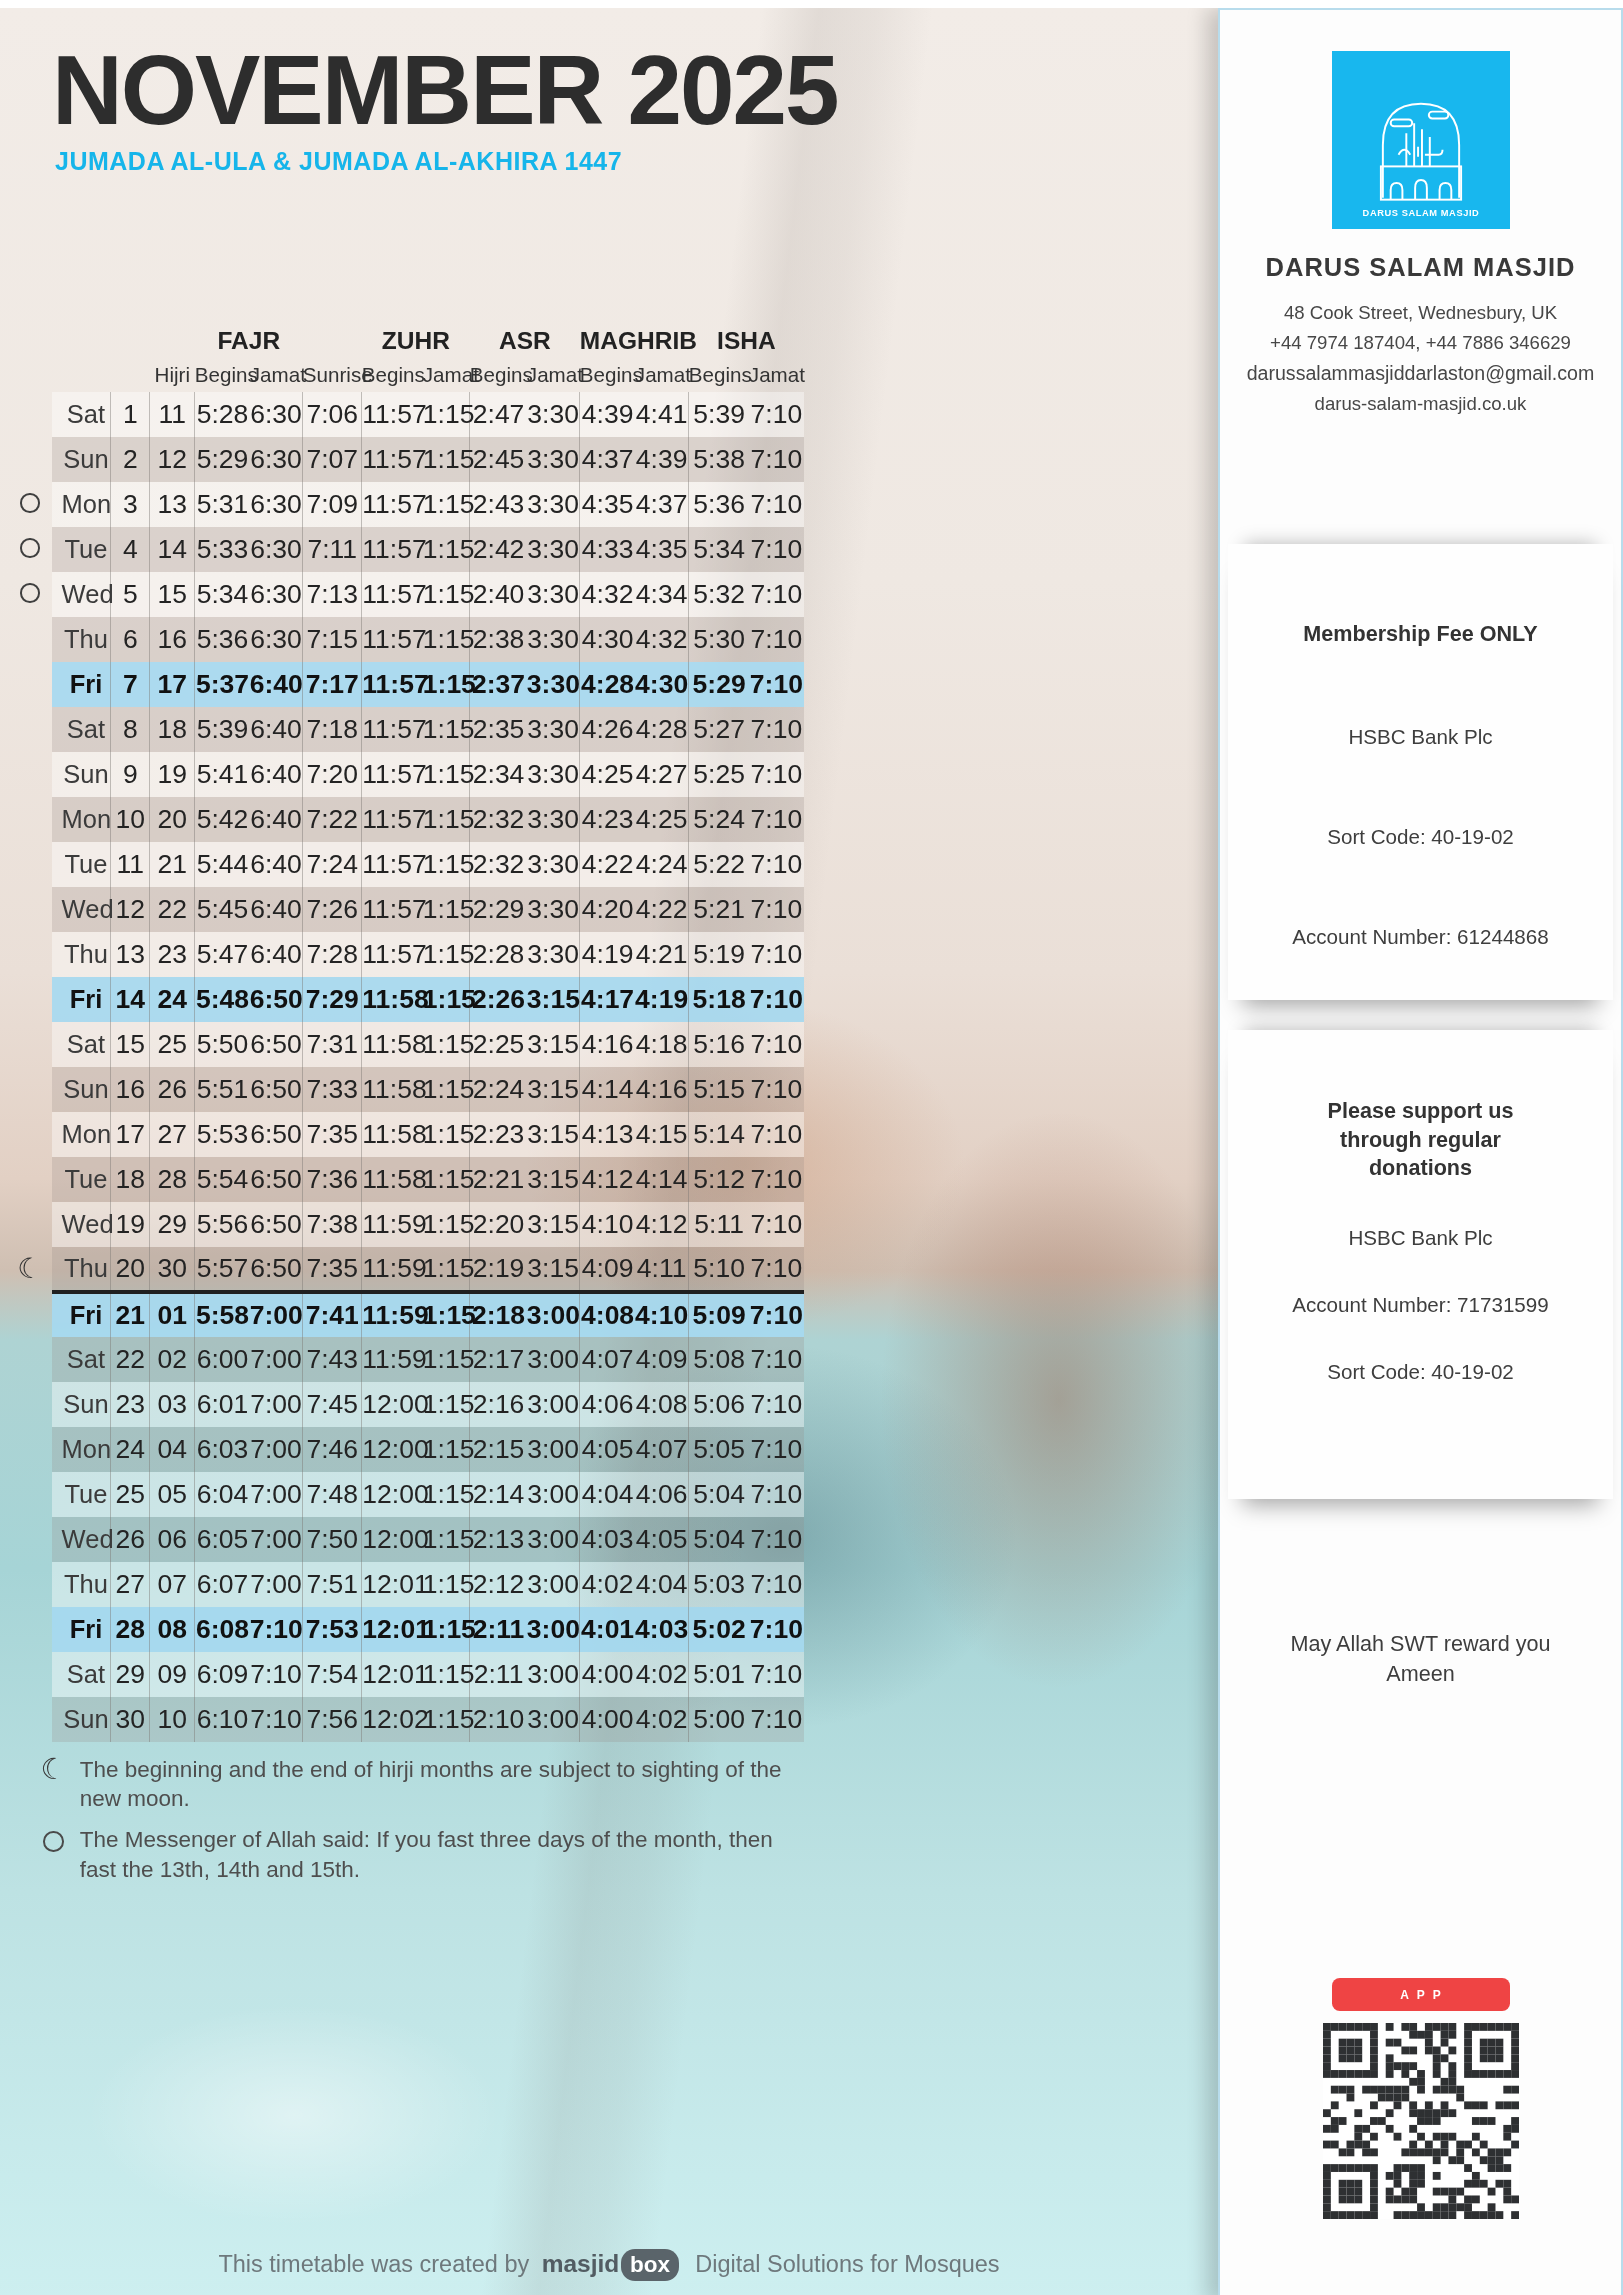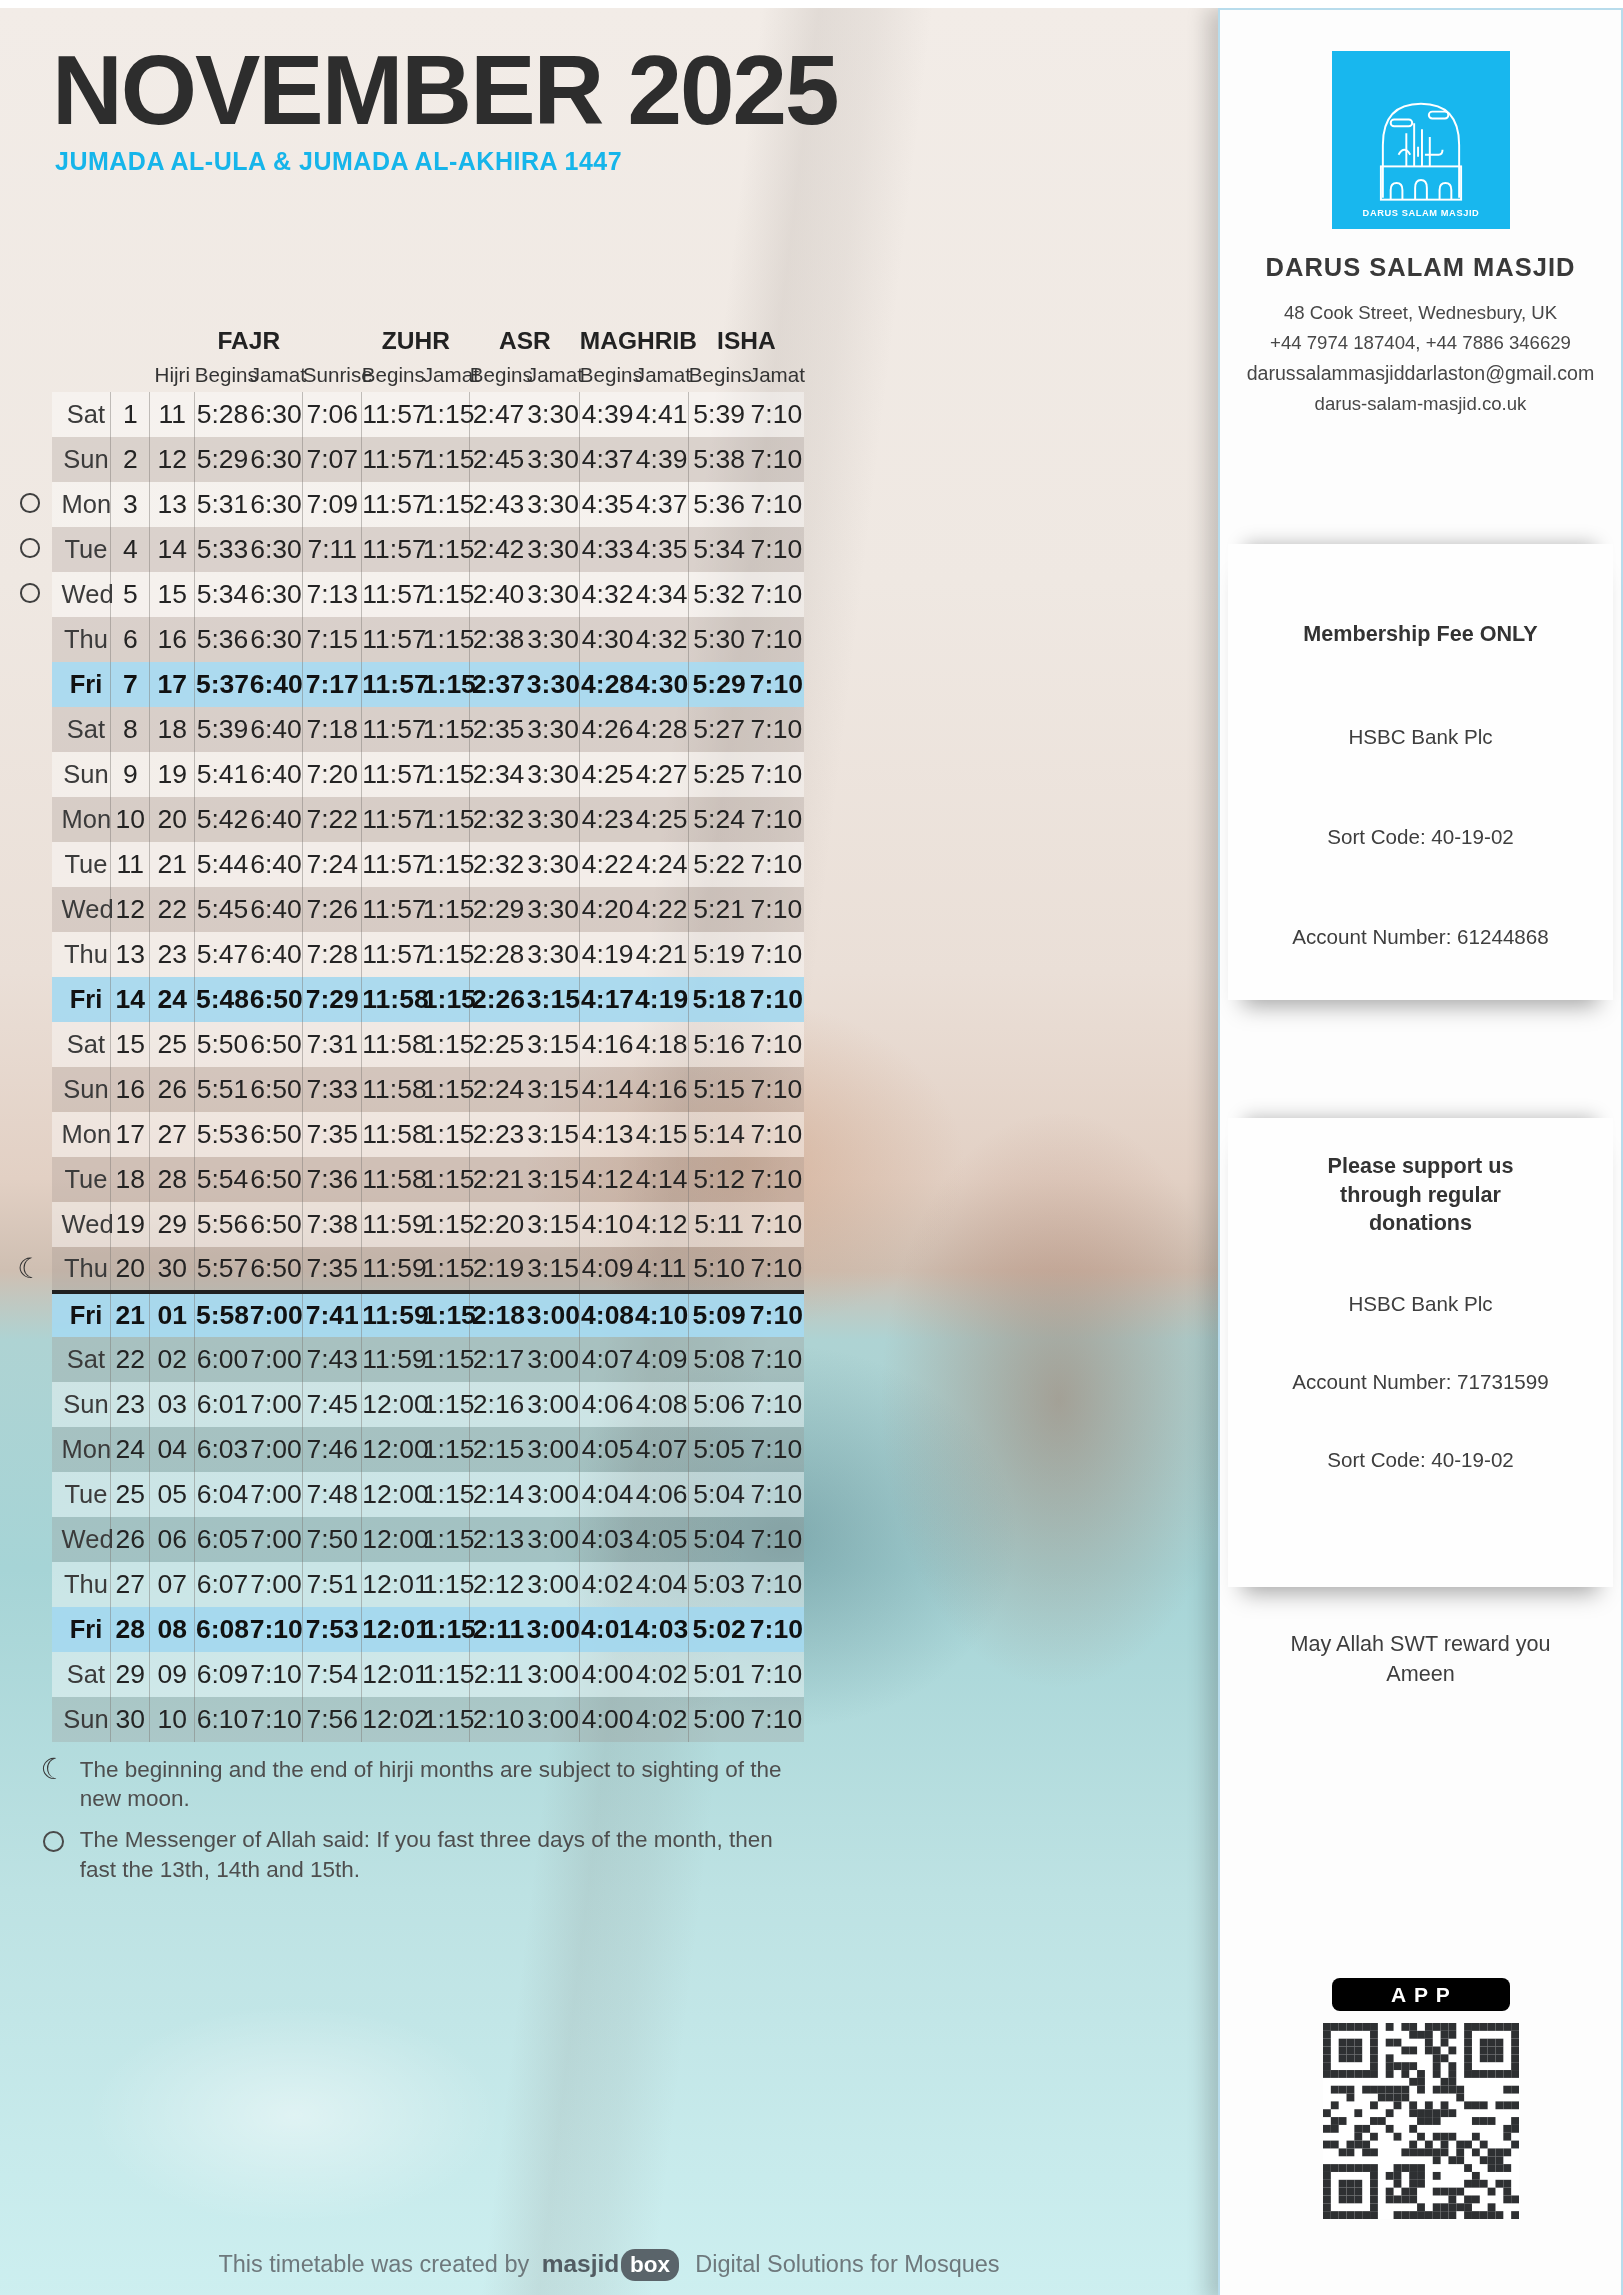--- a/index.html
+++ b/index.html
@@ -57,24 +57,24 @@
   .logo{position:absolute;top:41px;left:50%;transform:translateX(-50%);width:178px;height:178px;background:#18b7ee;}
   .masjid-name{position:absolute;top:243px;left:0;width:100%;text-align:center;font-size:25.5px;font-weight:bold;color:#393939;letter-spacing:1px;}
   .contact{position:absolute;top:288px;left:0;width:100%;text-align:center;font-size:18.6px;color:#474747;line-height:1.6;}
   .contact .phones{padding:0 25.5px;}
   .contact .email{white-space:nowrap;font-size:19.6px;}
   .scard{position:absolute;left:7.8px;right:7.8px;background:#fefefe;display:flex;flex-direction:column;align-items:center;text-align:center;
     box-shadow:0 19.6px 21.6px -13.7px rgba(0,0,0,0.35), 0 -15.7px 17.6px -15.7px rgba(0,0,0,0.28);}
   .scard .ctitle{font-weight:bold;font-size:21.6px;color:#333;line-height:1.32;padding:0 59px;}
   .scard .cline{font-size:20.6px;color:#3e3e3e;}
   .card1{top:534px;height:456px;padding-top:76px;gap:76px;box-sizing:border-box;}
-  .card2{top:1108px;height:469px;padding-top:34px;gap:54px;box-sizing:border-box;}
+  .card2{top:1020px;height:469px;padding-top:67px;gap:43px;box-sizing:border-box;}
   .dua{position:absolute;top:1619px;left:0;width:100%;text-align:center;font-size:21.6px;color:#3e3e3e;line-height:1.4;padding:0 39px;box-sizing:border-box;}
-  .appbadge{position:absolute;top:1968px;left:50%;transform:translateX(-50%);width:178px;height:33px;background:#000000;border-radius:7.8px;
-    color:#fff;font-weight:bold;font-size:21px;letter-spacing:7.8px;display:flex;align-items:center;justify-content:center;padding-left:7.8px;box-sizing:border-box;}
+  .appbadge{position:absolute;top:1968px;left:50%;transform:translateX(-50%);width:178px;height:33px;background:#ef4444;border-radius:7.8px;
+    color:#fff;font-weight:bold;font-size:12px;letter-spacing:7.8px;display:flex;align-items:center;justify-content:center;padding-left:7.8px;box-sizing:border-box;}
   .qr{position:absolute;top:2013px;left:50%;transform:translateX(-50%);width:196px;height:196px;background:#fff;}
 </style>
 </head>
 <body>
 
 <div class="page">
   <div class="photo"></div>
 
   <div class="main">
     <div class="title">NOVEMBER 2025</div>

